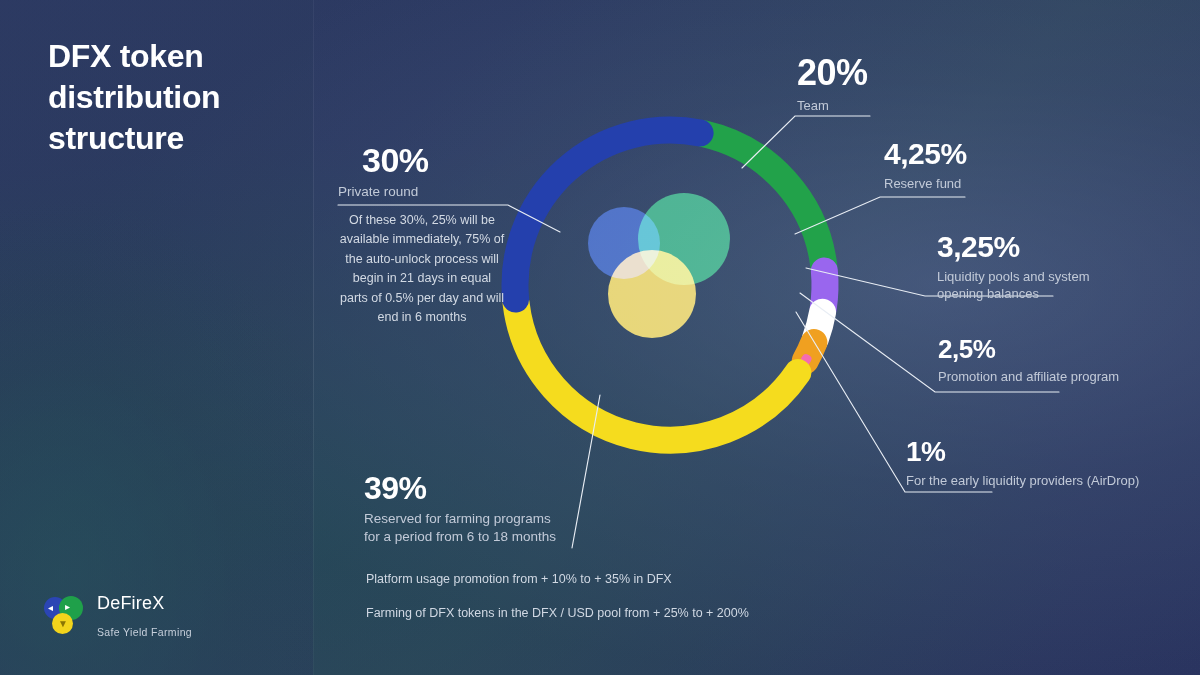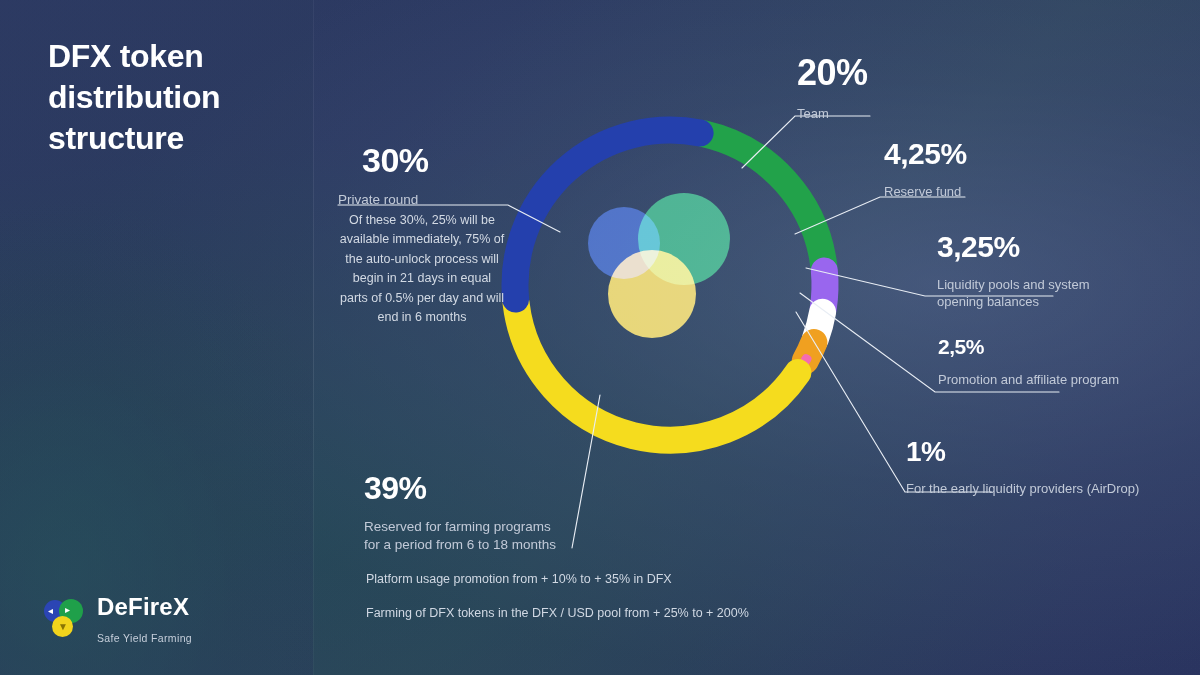--- a/index.html
+++ b/index.html
@@ -43,21 +43,21 @@
   .logo-mark { position:relative; width:42px; height:42px; }
   .logo-mark .c { position:absolute; border-radius:50%; }
   .logo-mark .c-blue  { width:22px; height:22px; left:0px;  top:2px;  background:#2b45b4; }
   .logo-mark .c-green { width:24px; height:24px; left:15px; top:1px;  background:#1fa04a; }
   .logo-mark .c-yellow{ width:21px; height:21px; left:8px;  top:18px; background:#f2d41c; }
   .logo-mark .g { position:absolute; font-size:10px; line-height:1; color:#ffffff; }
   .logo-mark .g1 { left:4px;  top:8px;  }
   .logo-mark .g2 { left:21px; top:7px;  }
   .logo-mark .g3 { left:14px; top:24px; color:#8a7504; }
   .logo-text .brand {
-    font-size:24px; font-weight:bold; color:#ffffff; letter-spacing:0.2px; line-height:1.1;
+    font-size:18px; font-weight:normal; color:#ffffff; letter-spacing:0.2px; line-height:1.1;
   }
   .logo-text .tagline {
     font-size:10.5px; color:#c6cfdb; letter-spacing:0.35px; margin-top:12px;
   }
 
   
   #chart-wrap { position:absolute; left:480px; top:95px; width:380px; height:380px; }
   #donut { position:absolute; left:0; top:0; }
   .center-circles { position:absolute; left:0; top:0; width:380px; height:380px; }
   .center-circles .cc { position:absolute; border-radius:50%; mix-blend-mode:screen; opacity:0.93; }
@@ -65,21 +65,21 @@
   .cc-green  { width:92px;  height:92px;  left:158px; top:98px;  background:#1fa04a; }
   .cc-yellow { width:88px;  height:88px;  left:128px; top:155px; background:#f2d41c; }
 
   
   .lbl { position:absolute; }
   .lbl .pct {
     font-weight:bold; color:#ffffff; line-height:1.0; letter-spacing:-0.5px;
     white-space:nowrap;
   }
   .lbl .sub {
-    color:#c2cad8; line-height:1.32; margin-top:14px;
+    color:#c2cad8; line-height:1.32; margin-top:6px;
   }
 
   .l-30       { left:338px; top:143px; }
   .l-30 .pct  { font-size:34px;margin-left:24px; }
   .l-30 .sub  { font-size:13.5px; }
   .note-30 {
     position:absolute; left:338px; top:211px; width:168px;
     font-size:12.5px; line-height:1.55; color:#d3dae4;text-align:center;
   }
 
@@ -89,21 +89,21 @@
 
   .l-425      { left:884px; top:139px; }
   .l-425 .pct { font-size:30px; }
   .l-425 .sub { font-size:13px; }
 
   .l-325      { left:937px; top:232px; }
   .l-325 .pct { font-size:30px; }
   .l-325 .sub { font-size:13px; max-width:190px; }
 
   .l-25      { left:938px; top:336px; }
-  .l-25 .pct { font-size:21px; }
+  .l-25 .pct { font-size:26px; }
   .l-25 .sub { font-size:13px; }
 
   .l-1      { left:906px; top:438px; }
   .l-1 .pct { font-size:28px; }
   .l-1 .sub { font-size:13px; white-space:nowrap; }
 
   .l-39      { left:364px; top:472px; }
   .l-39 .pct { font-size:32px; }
   .l-39 .sub { font-size:13.5px; max-width:205px; }
 

